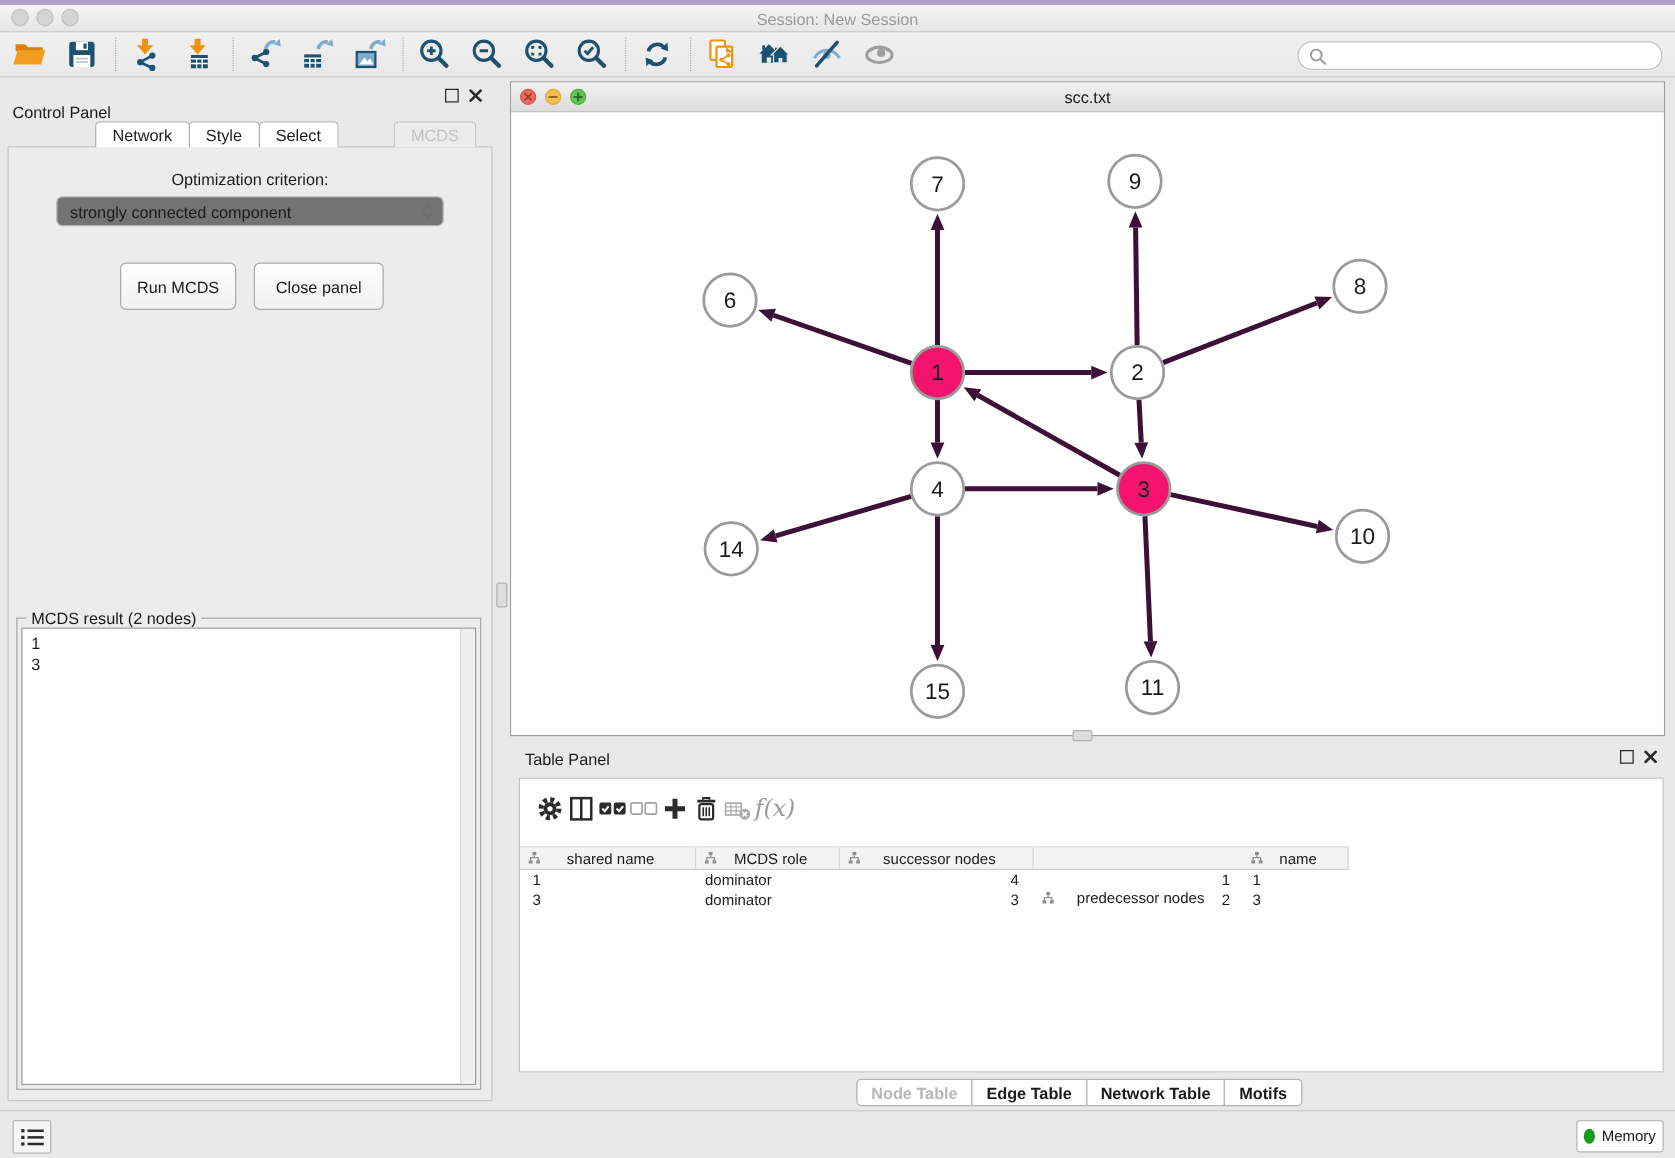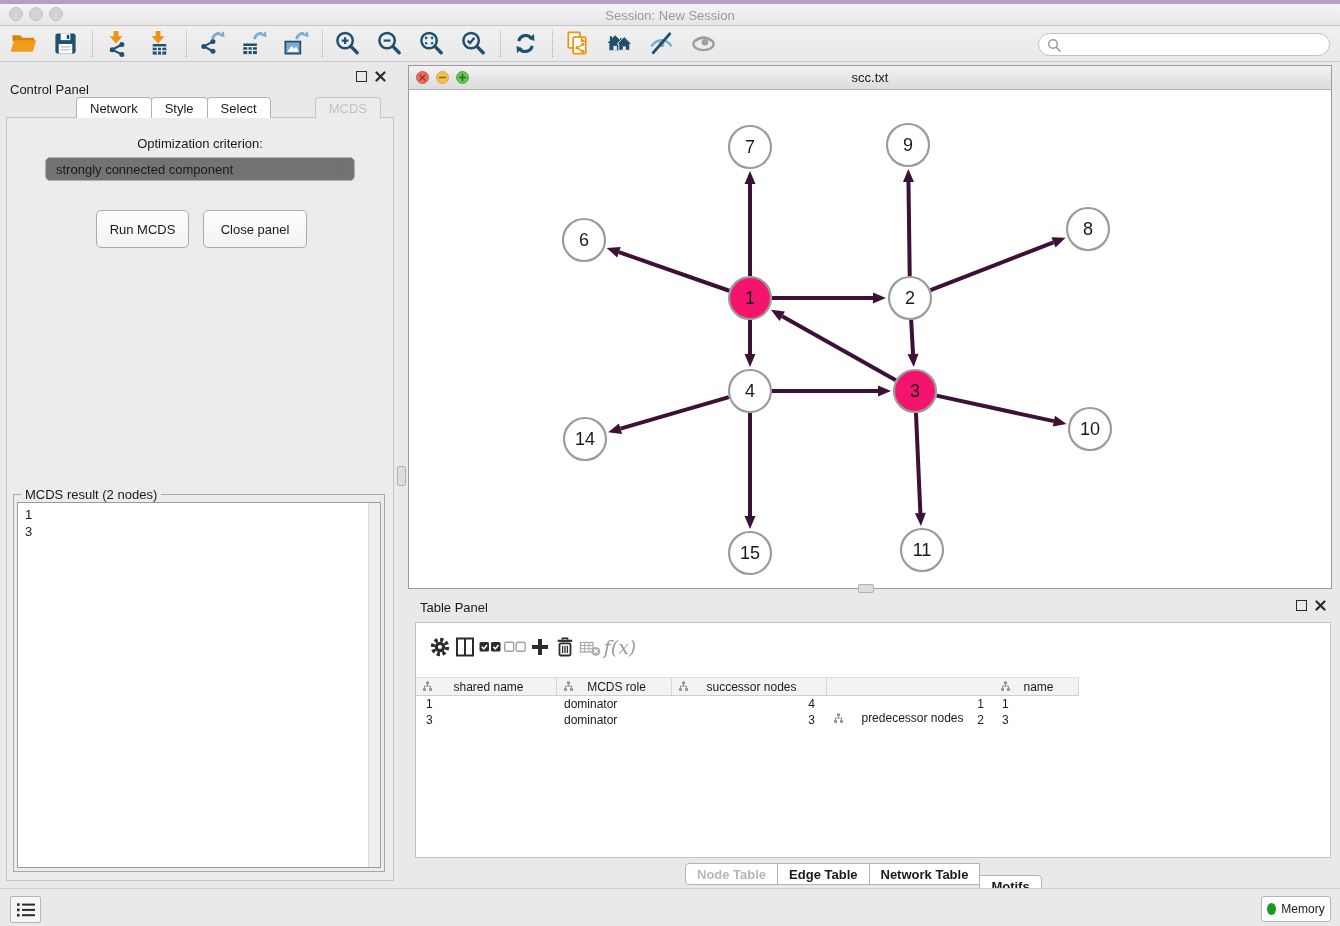--- a/index.html
+++ b/index.html
@@ -89,21 +89,21 @@
   .th { display:flex; align-items:center; border-right:1px solid #d6d6d6; font-size:12px; padding-left:6px; }
   .th .lbl { flex:1; text-align:center; padding-right:12px; }
   .tp-rows { position:absolute; left:0; top:74px; right:0; }
   .tr { display:flex; height:16px; font-size:12px; }
   .td { overflow:hidden; white-space:nowrap; }
 
   .tp-tabs { position:absolute; left:686px; top:863px; display:flex; }
   .bt-tab { border:1px solid #b3b3b3; background:#fff; padding:3px 11px; font-size:13px;
     font-weight:bold; margin-left:-1px; height:22px; }
   .bt-tab:first-child { border-radius:4px 0 0 4px;text-align:right; }
-  .bt-tab:last-child { border-radius:0 4px 4px 0;margin-top:12px; }
+  .bt-tab:last-child { border-radius:0 4px 4px 0; }
   .bt-tab.active { color:#b7b7b7; text-shadow:0 1px 0 #fff; }
 
   
   .statusbar { position:absolute; left:0; top:888px; width:1340px; height:38px;
     background:#e9e9e9; border-top:1px solid #cccccc; }
   .list-btn { position:absolute; left:10px; top:7px; width:31px; height:27px;
     background:#f6f6f6; border:1px solid #b5b5b5; border-radius:2px;
     display:flex; align-items:center; justify-content:center; }
   .memory-btn { position:absolute; right:9px; top:7px; width:70px; height:26px;
     background:#fdfdfd; border:1px solid #b5b5b5; border-radius:3px;

